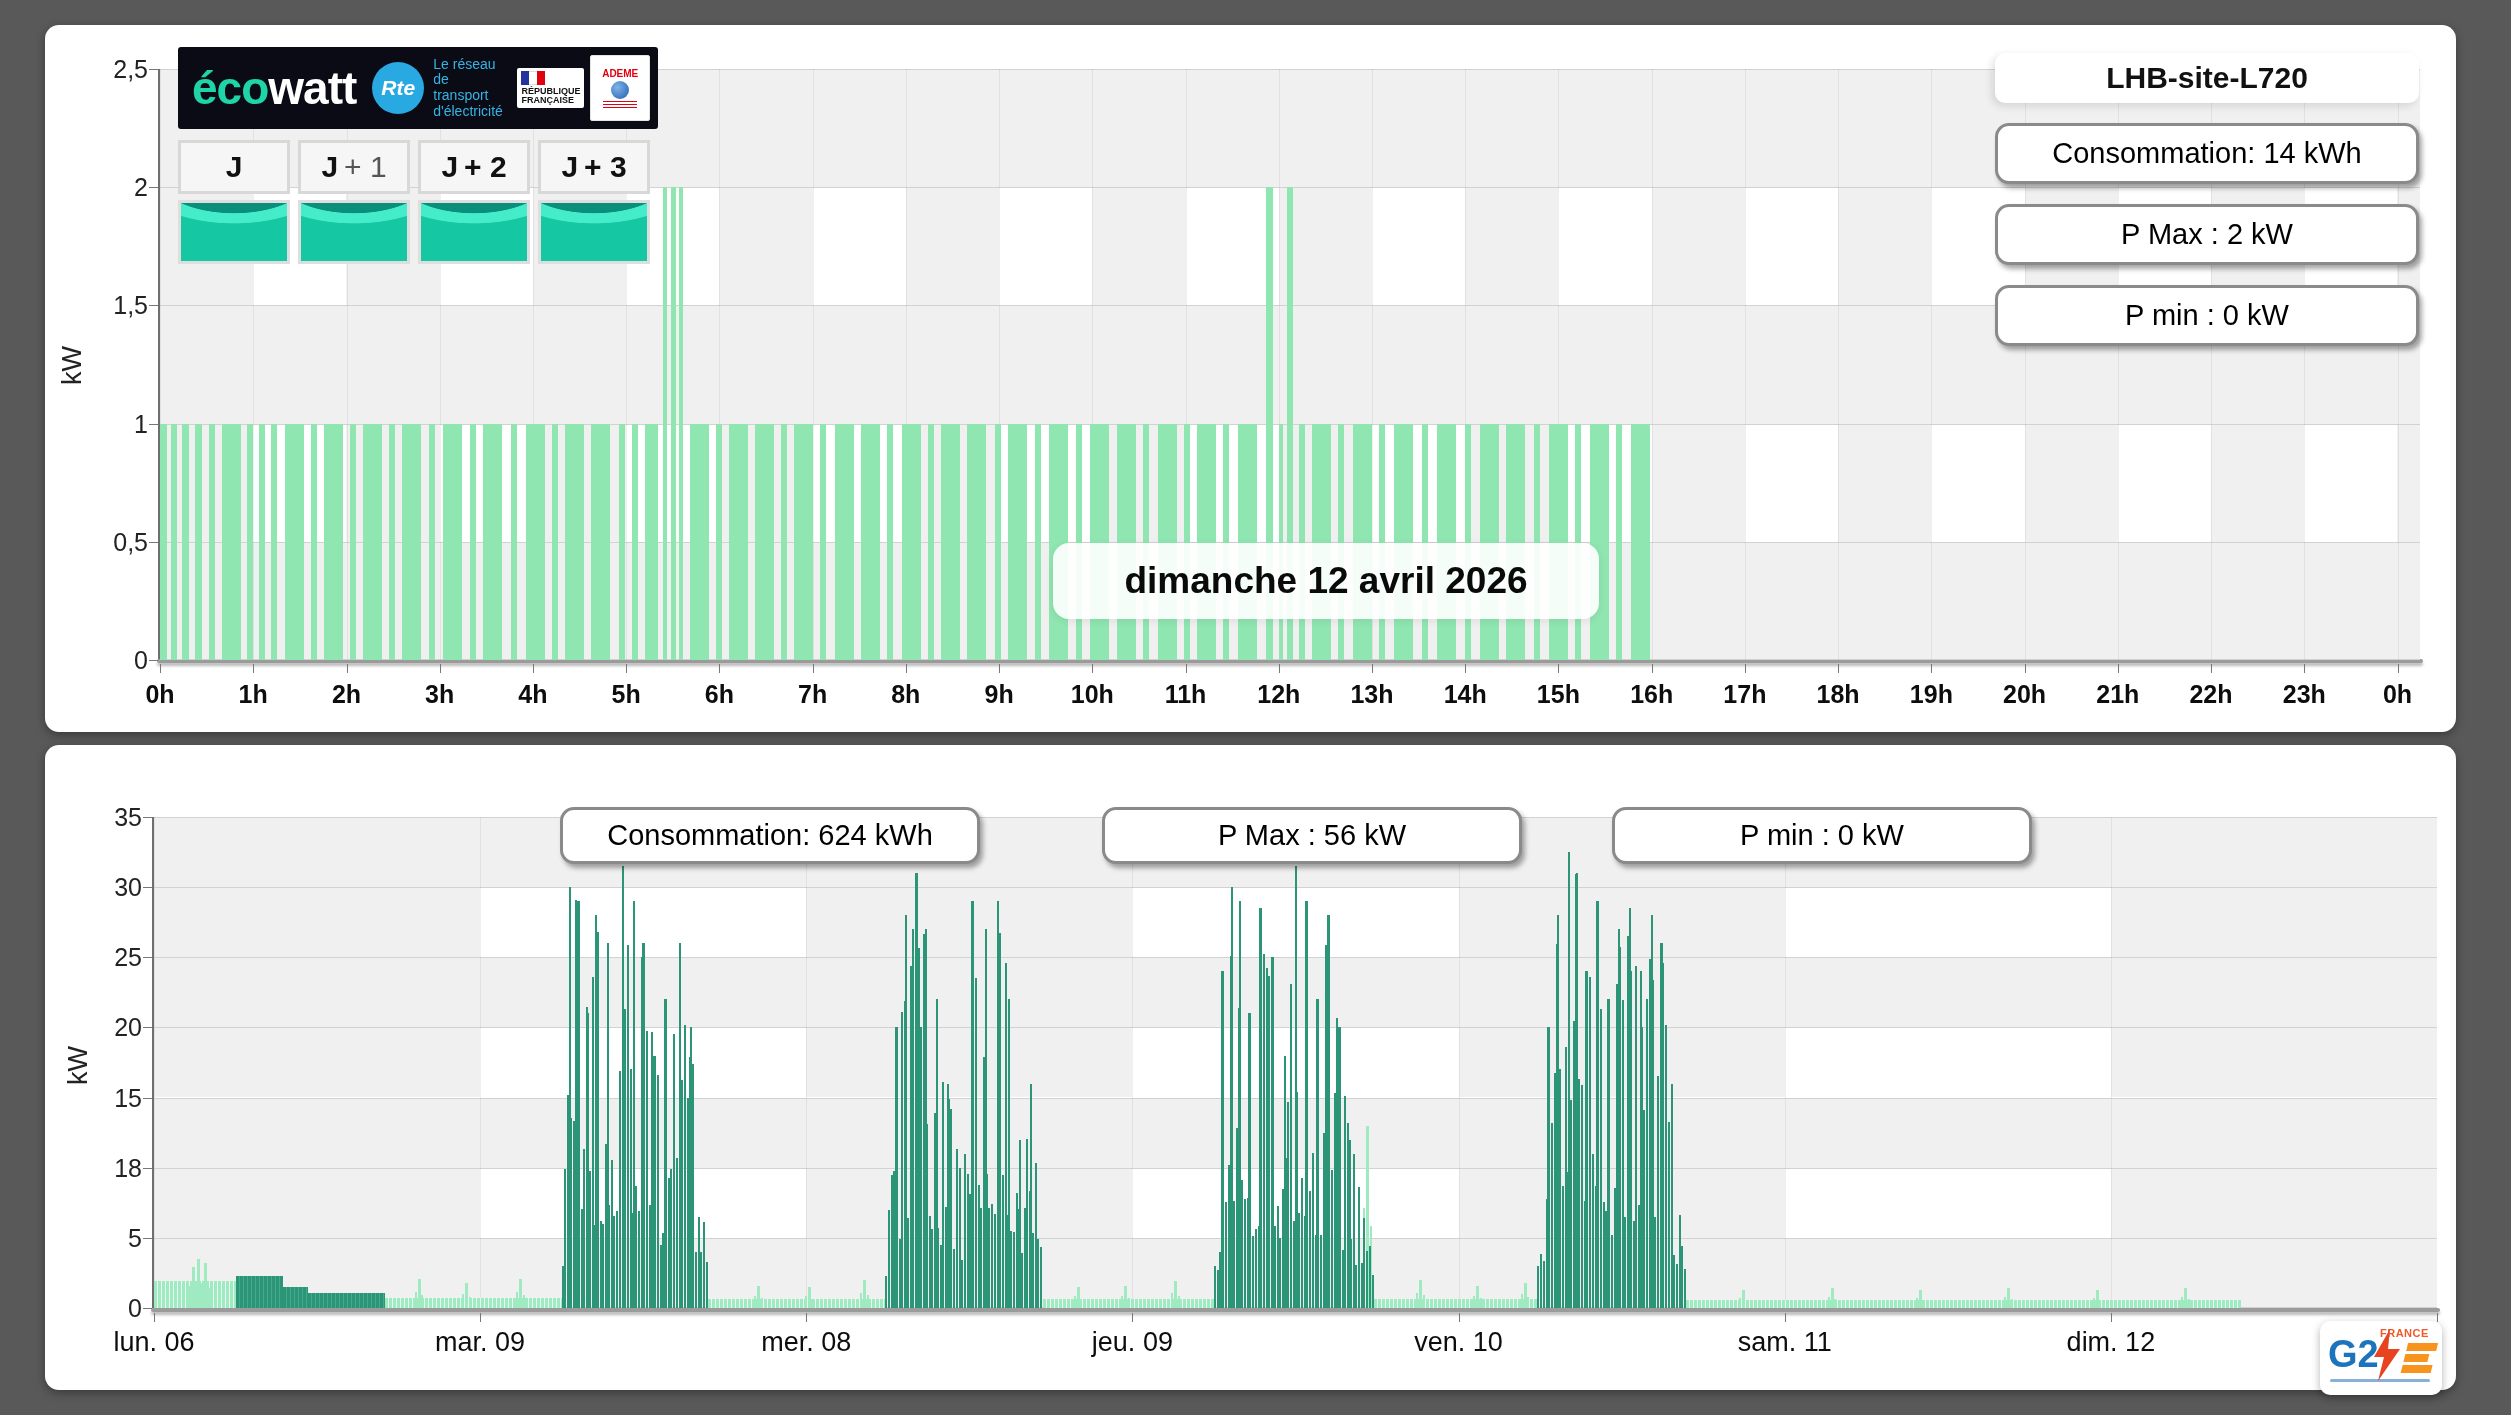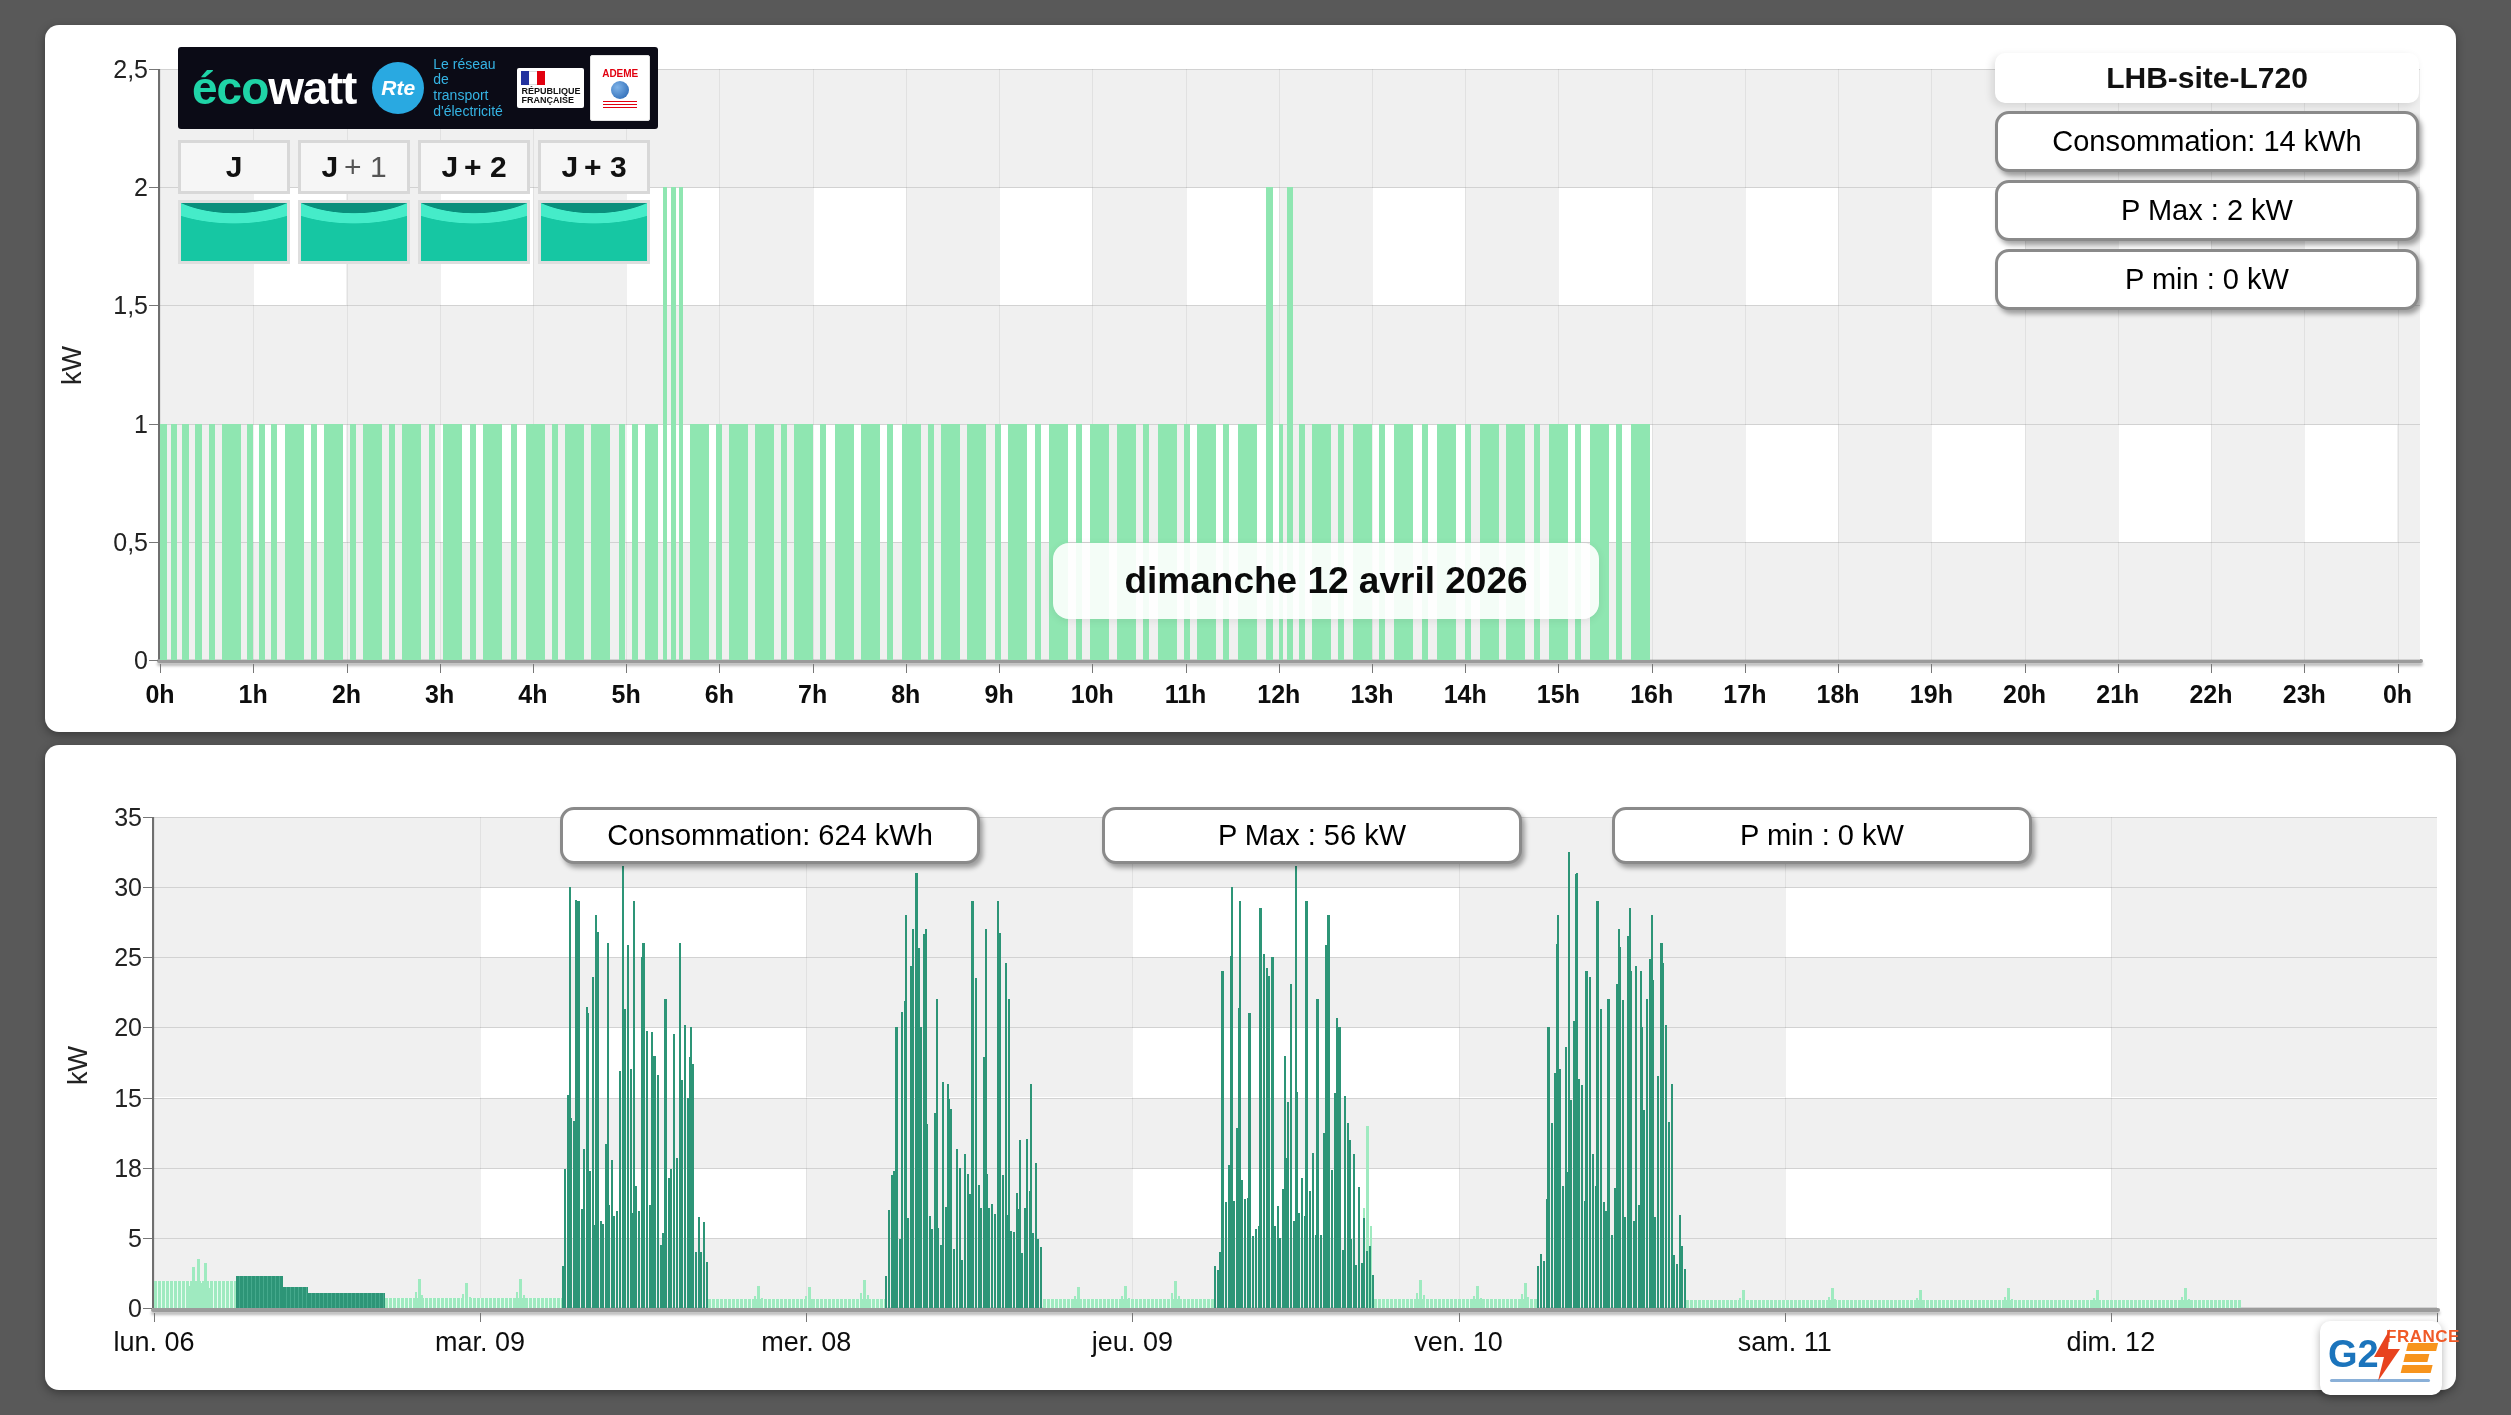--- a/index.html
+++ b/index.html
@@ -52,32 +52,32 @@
   .tab .j{font-weight:700;} .tab .plus{font-weight:600;margin-left:6px;}
   .tab.t1 .plus{color:#555;font-weight:400;}
   .tiles{position:absolute;left:133px;top:175px;z-index:6;display:flex;gap:8px;}
   .tile{width:112px;height:64px;border:3px solid #dedede;box-sizing:border-box;
         background:radial-gradient(140% 125% at 50% -48%,#0a8f7c 0 52%,#45ecc9 53% 66%,#16c7a3 67% 100%);}
 
   .stats-top{position:absolute;left:1950px;top:28px;width:424px;z-index:7;}
   .site-title{background:#fff;border-radius:10px;text-align:center;font-size:30px;font-weight:700;padding:8px 0;
               box-shadow:-3px 3px 8px rgba(0,0,0,.12);}
   .stat-box{background:#fff;border:3px solid #8a8a8a;border-radius:14px;box-shadow:3px 4px 5px rgba(0,0,0,.35);
-            text-align:center;font-size:29px;color:#000;padding:11px 0;margin-top:8px;}
+            text-align:center;font-size:29px;color:#000;padding:11px 0;margin-top:20px;}
   .stats-bottom{position:absolute;top:62px;left:0;width:100%;z-index:7;}
   .stats-bottom .stat-box{position:absolute;margin:0;width:414px;padding:9px 0;}
 
   .date-label{position:absolute;left:1008px;top:518px;width:546px;height:76px;z-index:5;
               background:rgba(255,255,255,.9);border-radius:16px;display:flex;align-items:center;justify-content:center;
               font-size:37px;font-weight:700;color:#0a0a0a;box-shadow:0 2px 8px rgba(0,0,0,.08);}
 
   .g2e{position:absolute;left:2320px;top:1321px;width:122px;height:74px;background:#fff;border-radius:10px;z-index:9;
        box-shadow:0 3px 8px rgba(0,0,0,.3);}
   .g2e .g2{position:absolute;left:8px;top:12px;font-size:38px;font-weight:700;color:#1b74bc;}
-  .g2e .country{position:absolute;left:66px;top:6px;font-size:17px;font-weight:700;color:#f05a28;letter-spacing:.5px;}
+  .g2e .country{position:absolute;left:60px;top:6px;font-size:11px;font-weight:700;color:#f05a28;letter-spacing:.5px;}
   .g2e svg{position:absolute;left:52px;top:8px;}
   .g2e .ebars{position:absolute;left:84px;top:22px;transform:skewX(-14deg);}
   .g2e .ebars i{display:block;background:#f7941d;height:8px;margin-bottom:3px;}
   .g2e .ebars i:nth-child(1){width:30px;} .g2e .ebars i:nth-child(2){width:24px;} .g2e .ebars i:nth-child(3){width:30px;}
   .g2e .tagline{position:absolute;left:10px;top:58px;width:100px;height:3px;background:#2a6fb8;opacity:.55;border-radius:2px;}
 
   .bl-low{background:repeating-linear-gradient(90deg,#9feac0 0 3px,#e9fcf1 3px 4px);}
   .bl-high{background:repeating-linear-gradient(90deg,#2d9577 0 3px,#45a98c 3px 4px);}
   .c-low{background:#9feac0;} .c-high{background:#2d9577;}
 </style>

